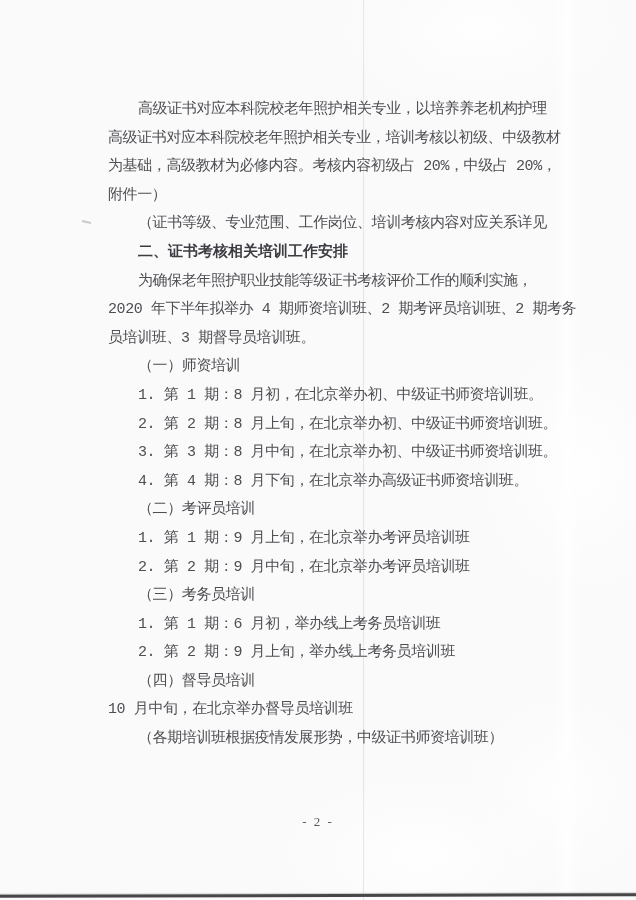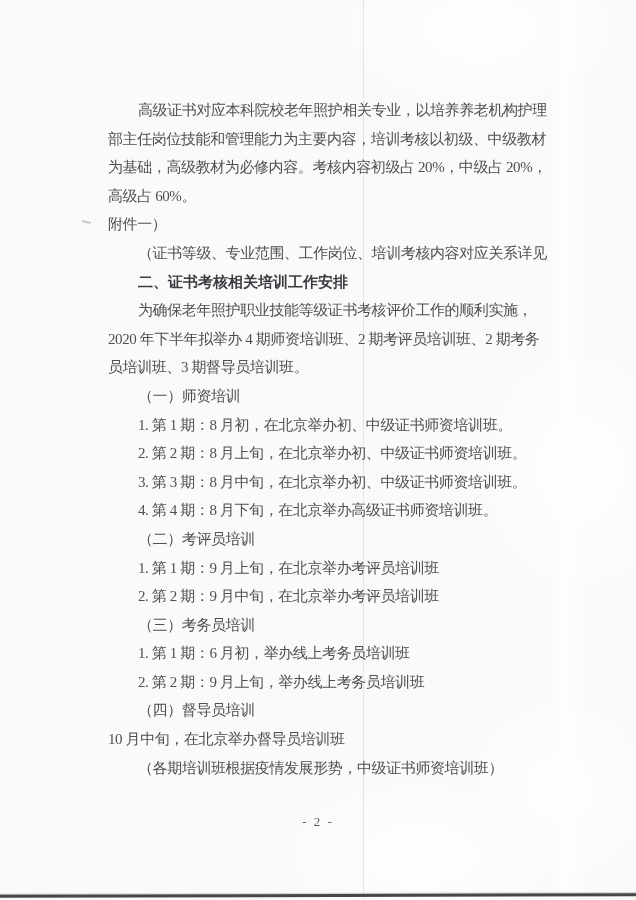--- a/index.html
+++ b/index.html
@@ -26,21 +26,21 @@
   }
   .speck {
     position: absolute; left: 82px; top: 221px; width: 9px; height: 2px;
     background: rgba(120,120,128,0.38); transform: rotate(12deg);
   }
   .text-block {
     position: absolute; left: 108px; top: 96px; width: 470px;
     font-size: 15px; line-height: 28.6px; letter-spacing: -0.4px;
     color: #4e4e53; white-space: nowrap;
   }
-  .ln { height: 28.6px; }
+  .ln { height: 28.6px; font-family: Liberation Mono, monospace; }
   .ln.indent { padding-left: 30px; }
   .ln.heading {
     font-weight: bold; font-size: 15px; letter-spacing: 0; color: #3c3c42;
   }
   .page-number {
     position: absolute; left: 0; top: 808px; width: 636px; height: 28px;
     text-align: center; line-height: 28px;
     font-size: 13px; letter-spacing: 2px; color: #5a5a60;
   }
   .scan-edge {
@@ -52,23 +52,22 @@
 </head>
 <body>
 
 <div class="page">
   <div class="crease-line"></div>
   <div class="light-streak"></div>
   <div class="speck"></div>
 
   <div class="text-block">
     <div class="ln indent">高级证书对应本科院校老年照护相关专业，以培养养老机构护理</div>
-    <div class="ln">部主任岗位技能和管理能力为主要内容，培训考核以初级、中级教材</div>
+    <div class="ln">高级证书对应本科院校老年照护相关专业，培训考核以初级、中级教材</div>
     <div class="ln">为基础，高级教材为必修内容。考核内容初级占 20%，中级占 20%，</div>
-    <div class="ln">高级占 60%。</div>
     <div class="ln">附件一）</div>
     <div class="ln indent">（证书等级、专业范围、工作岗位、培训考核内容对应关系详见</div>
     <div class="ln indent heading">二、证书考核相关培训工作安排</div>
     <div class="ln indent">为确保老年照护职业技能等级证书考核评价工作的顺利实施，</div>
     <div class="ln">2020 年下半年拟举办 4 期师资培训班、2 期考评员培训班、2 期考务</div>
     <div class="ln">员培训班、3 期督导员培训班。</div>
     <div class="ln indent">（一）师资培训</div>
     <div class="ln indent">1. 第 1 期：8 月初，在北京举办初、中级证书师资培训班。</div>
     <div class="ln indent">2. 第 2 期：8 月上旬，在北京举办初、中级证书师资培训班。</div>
     <div class="ln indent">3. 第 3 期：8 月中旬，在北京举办初、中级证书师资培训班。</div>

